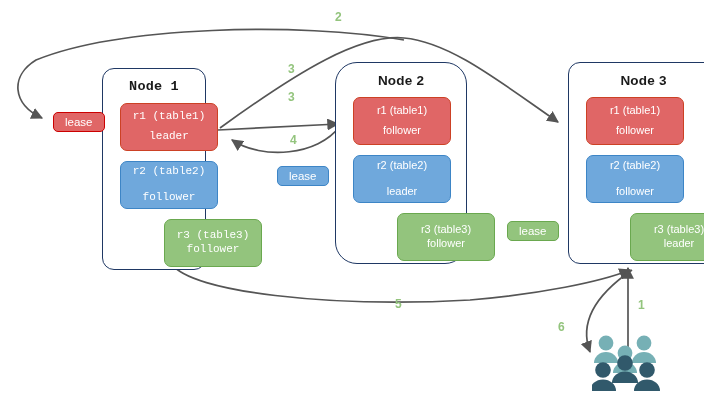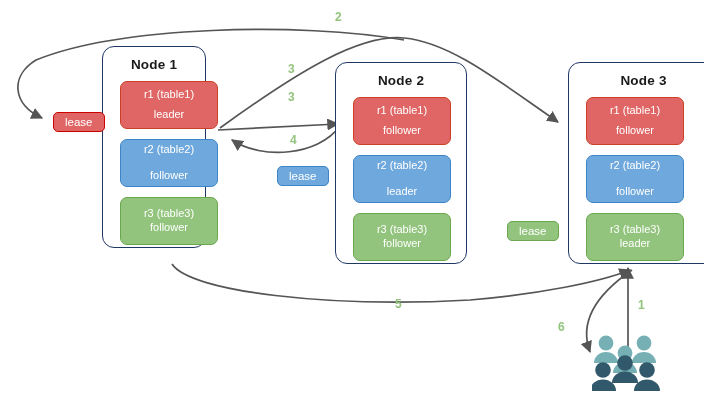--- a/index.html
+++ b/index.html
@@ -43,21 +43,21 @@
     font-size:11px;
     line-height:1.25;
     text-align:center;
   }
   .replica .ln{display:block;white-space:nowrap;}
   .r-red{background:#e06666;border:1.4px solid #cc4125;}
   .r-blue{background:#6fa8dc;border:1.4px solid #3d85c6;}
   .r-green{background:#93c47d;border:1.4px solid #6aa84f;}
   .rep0{top:34px;gap:6px;}
   .rep1{top:92px;gap:12px;}
-  .rep2{top:150px;}
+  .rep2{top:150px;margin-left:44px;}
 
   .lease{
     position:absolute;
     box-sizing:border-box;
     height:20px;
     padding:0 11px;
     border-radius:5px;
     display:flex;align-items:center;justify-content:center;
     color:#ffffff;
     font-size:11.5px;
@@ -98,38 +98,38 @@
 
     <path d="M 340 126 C 318 156, 262 160, 232 140" fill="none" stroke="#555555" stroke-width="1.7" marker-end="url(#ah)"></path>
 
     <path d="M 172 264 C 190 292, 330 308, 470 300 C 540 294, 600 282, 630 270" fill="none" stroke="#555555" stroke-width="1.7" marker-end="url(#ah)"></path>
 
     <path d="M 628 348 L 628 268" fill="none" stroke="#555555" stroke-width="1.7" marker-end="url(#ah)"></path>
 
     <path d="M 632 270 C 600 292, 578 320, 590 352" fill="none" stroke="#555555" stroke-width="1.7" marker-end="url(#ah)"></path>
   </svg>
 
-  <div class="node" style="left:102px;top:46px;width:104px;height:202px;">
+  <div class="node" style="left:102px;top:68px;width:104px;height:202px;font-family:Liberation Mono, monospace;">
     <div class="node-title">Node 1</div>
 
     <div class="replica r-red rep0">
       <span class="ln">r1 (table1)</span>
       <span class="ln">leader</span>
     </div>
     <div class="replica r-blue rep1">
       <span class="ln">r2 (table2)</span>
       <span class="ln">follower</span>
     </div>
     <div class="replica r-green rep2">
       <span class="ln">r3 (table3)</span>
       <span class="ln">follower</span>
     </div>
   </div>
 
-  <div class="node" style="left:335px;top:62px;width:132px;height:202px;">
+  <div class="node" style="left:335px;top:62px;width:132px;height:202px;border-radius:22px;">
     <div class="node-title">Node 2</div>
 
     <div class="replica r-red rep0">
       <span class="ln">r1 (table1)</span>
       <span class="ln">follower</span>
     </div>
     <div class="replica r-blue rep1">
       <span class="ln">r2 (table2)</span>
       <span class="ln">leader</span>
     </div>

